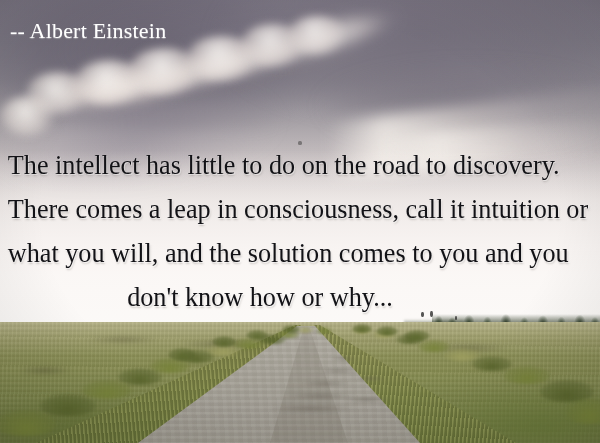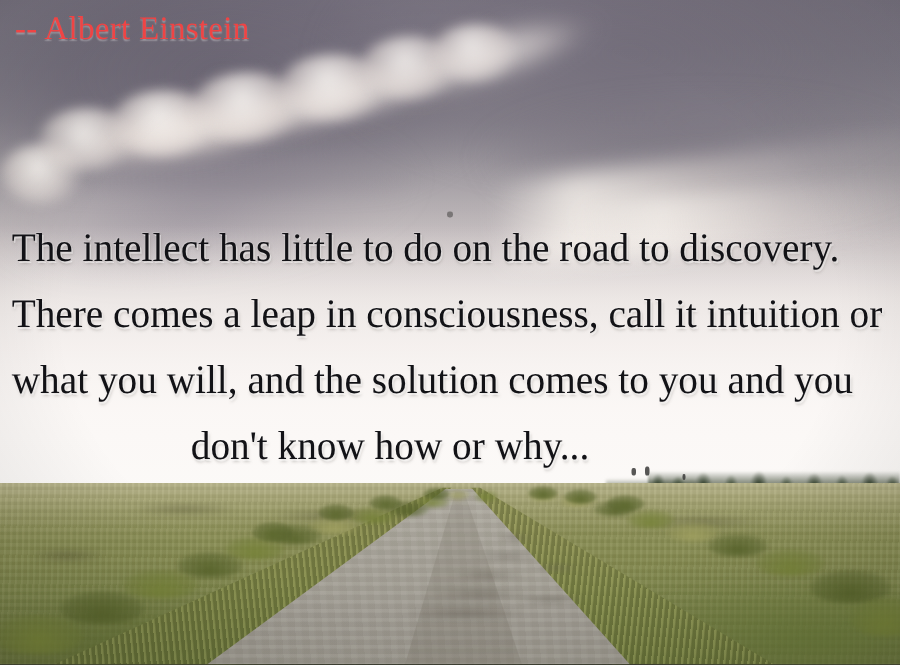--- a/index.html
+++ b/index.html
@@ -450,24 +450,24 @@
     background: radial-gradient(ellipse 78% 78% at 50% 48%,
         rgba(0,0,0,0) 55%,
         rgba(0,0,0,0.10) 85%,
         rgba(0,0,0,0.20) 100%);
   }
 
   
   .attribution {
     position: absolute;
     left: 10px;
-    top: 8px;
+    top: 20px;
     font-size: 22px;
     line-height: 1;
-    color: #ef4444;
+    color: #ffffff;
     letter-spacing: 0.2px;
     text-shadow: 0 1px 1px rgba(255,255,255,0.30);
     white-space: nowrap;
   }
 
   .quote-block {
     position: absolute;
     left: 0;
     top: 143px;
     width: 520px;

